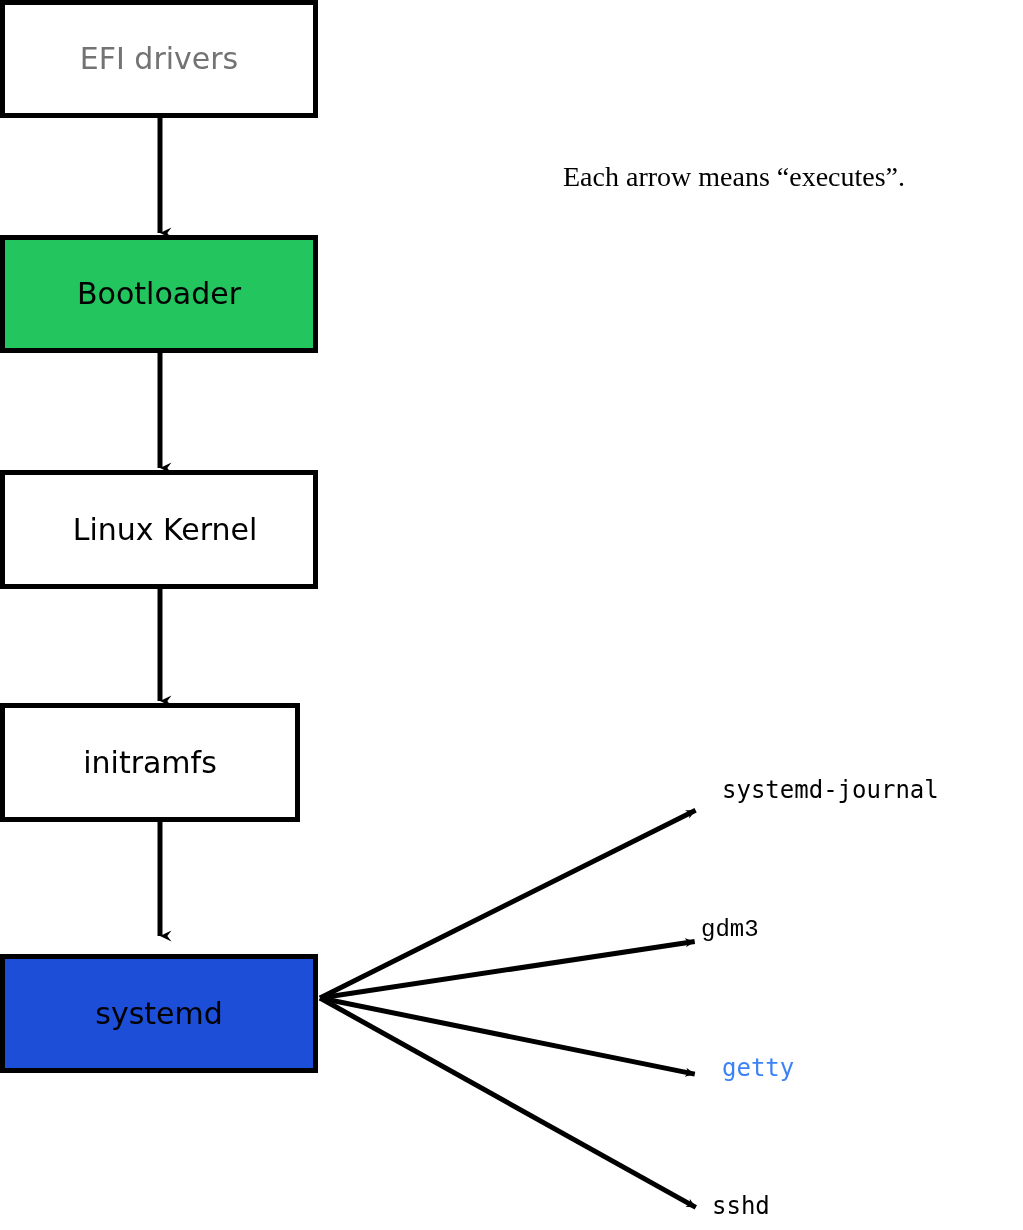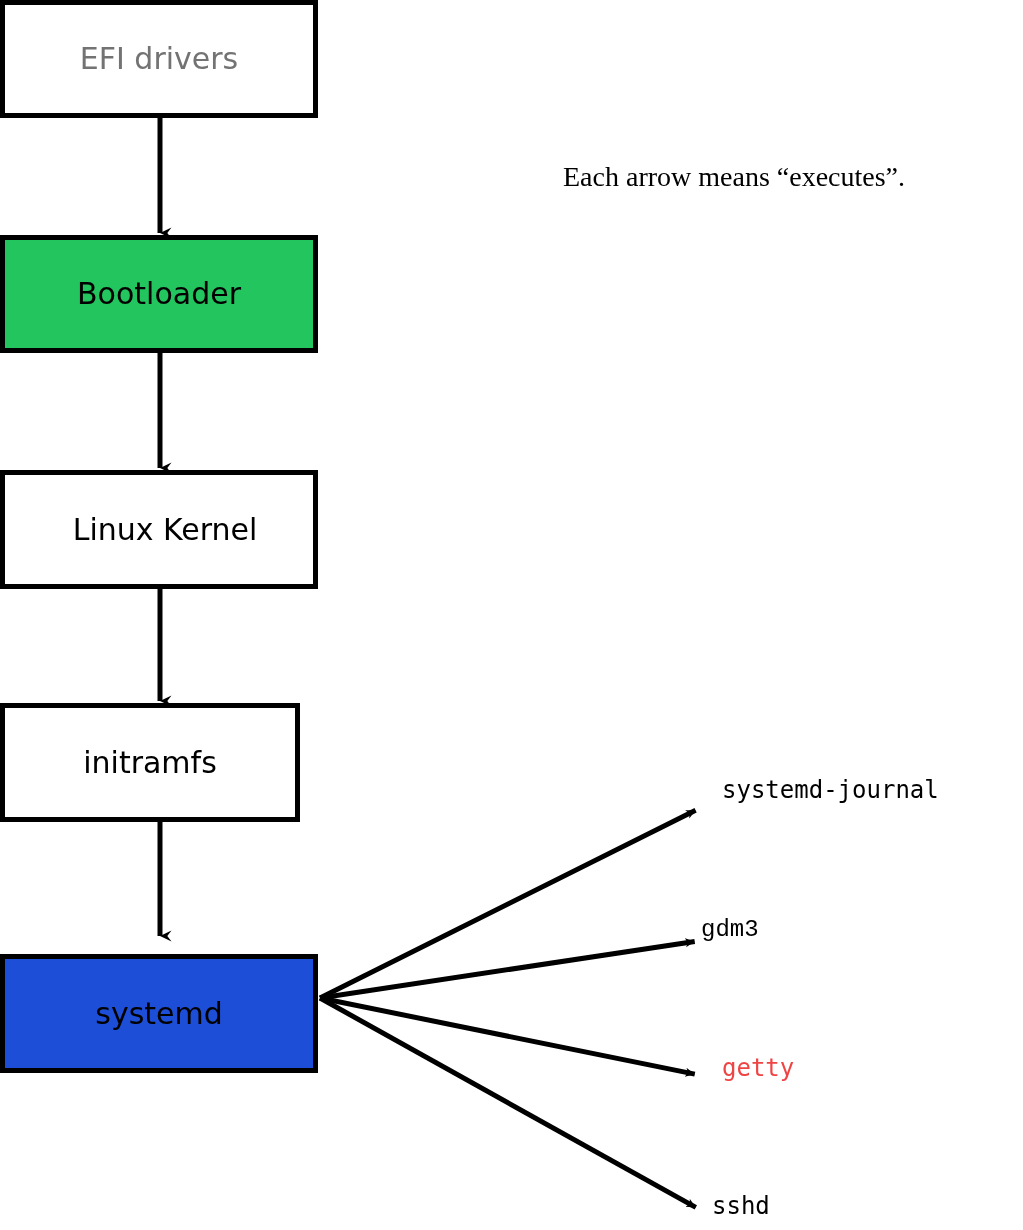--- a/index.html
+++ b/index.html
@@ -101,17 +101,17 @@
       <div class="node-box" style="left: 0px; top: 938px; width: 318px; height: 119px; border-width: 5px; border-color: rgb(0, 0, 0); background: #1d4ed8; margin-top: 16px;">
         <span class="node-label" style="color: rgb(0, 0, 0);">systemd</span>
       </div>
     </div>
 
   <div class="caption" style="left:563px; top:163px;font-family:Liberation Serif, serif;">Each arrow means “executes”.</div>
 
   <div id="proc-layer">
       <div class="proc-label" style="left: 722px; top: 778px; color: rgb(0, 0, 0);">systemd-journal</div>
       <div class="proc-label" style="left: 701px; top: 918px; color: rgb(0, 0, 0); font-family: Liberation Mono, monospace;">gdm3</div>
-      <div class="proc-label" style="left: 722px; top: 1056px; color: #ef4444;">getty</div>
+      <div class="proc-label" style="left: 722px; top: 1056px; color: #3b82f6;">getty</div>
       <div class="proc-label" style="left: 712px; top: 1194px; color: #000000;">sshd</div>
     </div>
 
 </div>
 
 </body></html>

